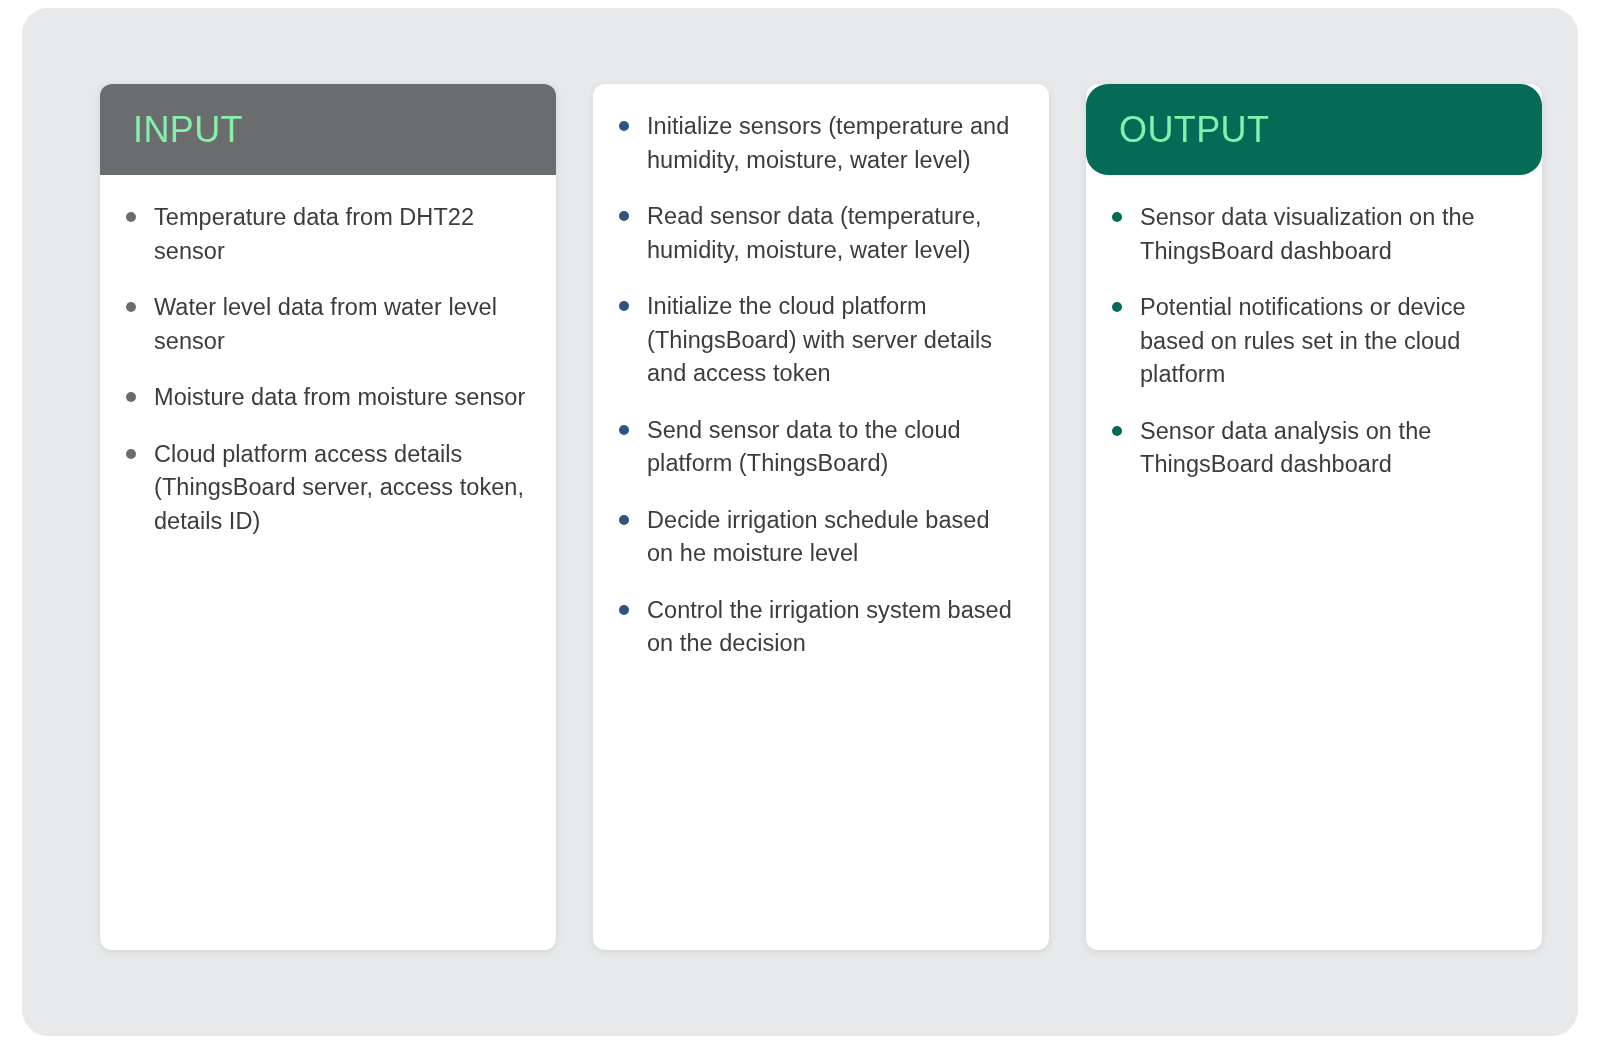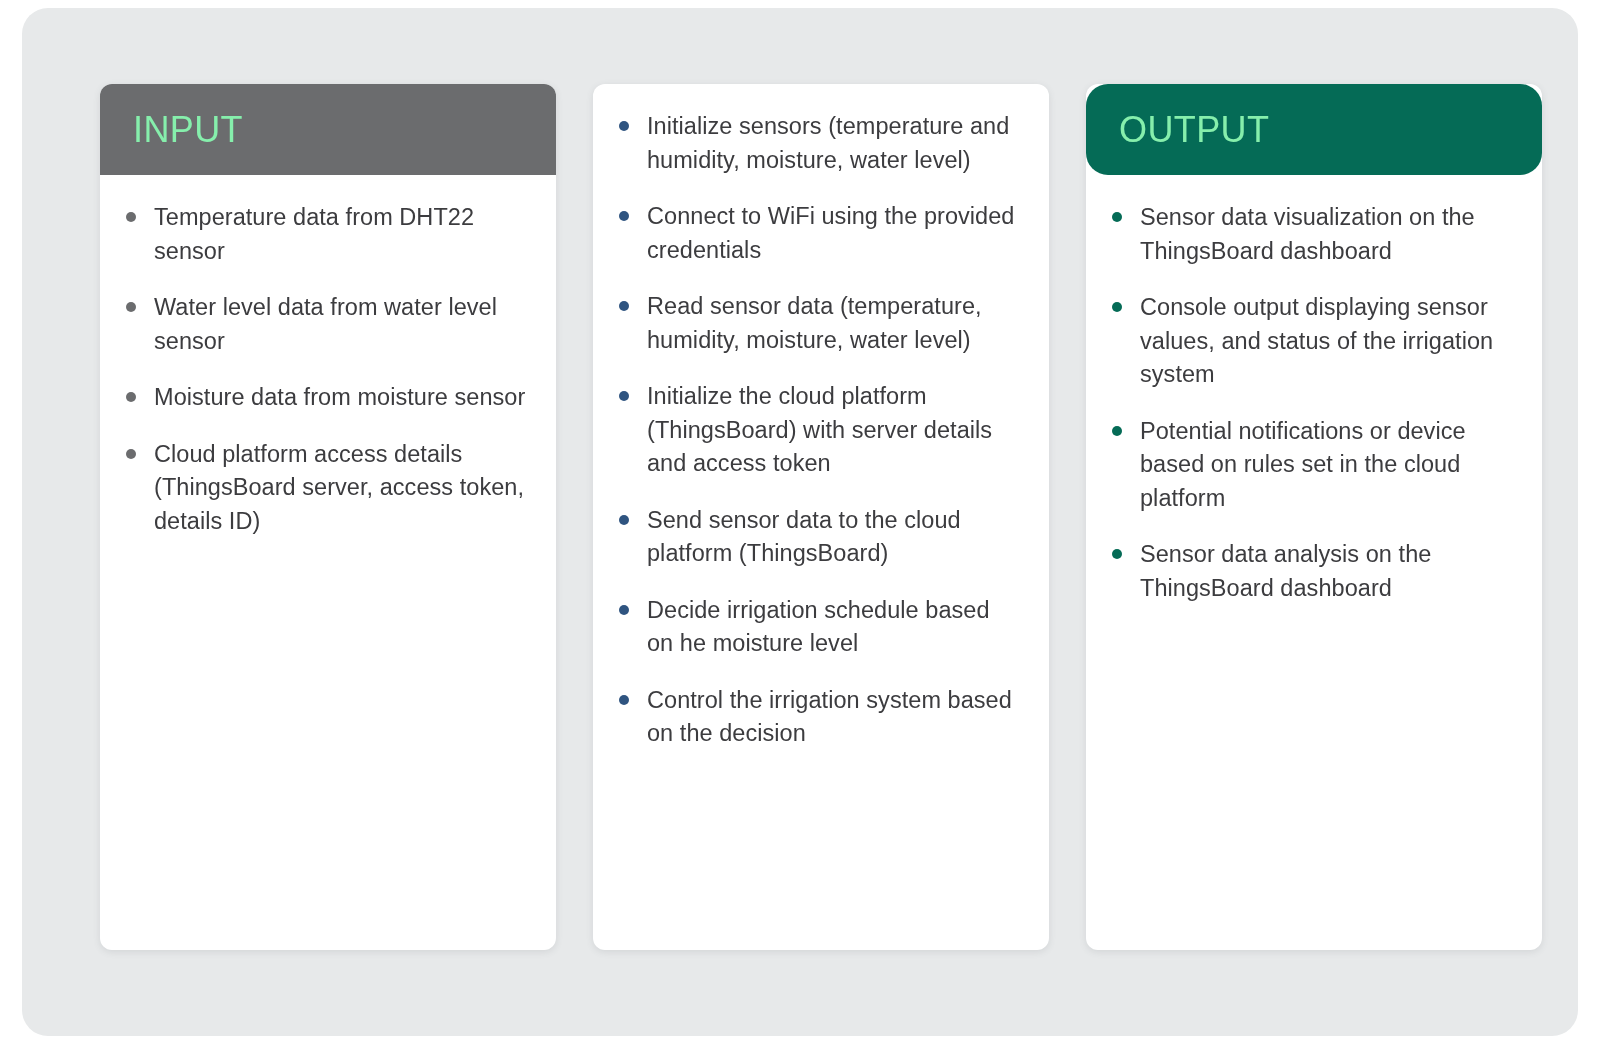--- a/index.html
+++ b/index.html
@@ -148,24 +148,20 @@
 
       <section class="card card-process">
         <div class="card-body">
           <ul class="bullet-list">
             <li class="bullet-item">
               <span class="bullet-dot"></span>
               <span class="bullet-text">Initialize sensors (temperature and humidity, moisture, water level)</span>
             </li>
             <li class="bullet-item">
               <span class="bullet-dot"></span>
-              <span class="bullet-text">Connect to WiFi using the provided credentials</span>
-            </li>
-            <li class="bullet-item">
-              <span class="bullet-dot"></span>
               <span class="bullet-text">Read sensor data (temperature, humidity, moisture, water level)</span>
             </li>
             <li class="bullet-item">
               <span class="bullet-dot"></span>
               <span class="bullet-text">Initialize the cloud platform (ThingsBoard) with server details and access token</span>
             </li>
             <li class="bullet-item">
               <span class="bullet-dot"></span>
               <span class="bullet-text">Send sensor data to the cloud platform (ThingsBoard)</span>
             </li>
@@ -186,24 +182,20 @@
           <h2 class="card-title">OUTPUT</h2>
         </header>
         <div class="card-body">
           <ul class="bullet-list">
             <li class="bullet-item">
               <span class="bullet-dot"></span>
               <span class="bullet-text">Sensor data visualization on the ThingsBoard dashboard</span>
             </li>
             <li class="bullet-item">
               <span class="bullet-dot"></span>
-              <span class="bullet-text">Console output displaying sensor values, and status of the irrigation system</span>
-            </li>
-            <li class="bullet-item">
-              <span class="bullet-dot"></span>
               <span class="bullet-text">Potential notifications or device based on rules set in the cloud platform</span>
             </li>
             <li class="bullet-item">
               <span class="bullet-dot"></span>
               <span class="bullet-text">Sensor data analysis on the ThingsBoard dashboard</span>
             </li>
           </ul>
         </div>
       </section>
 

